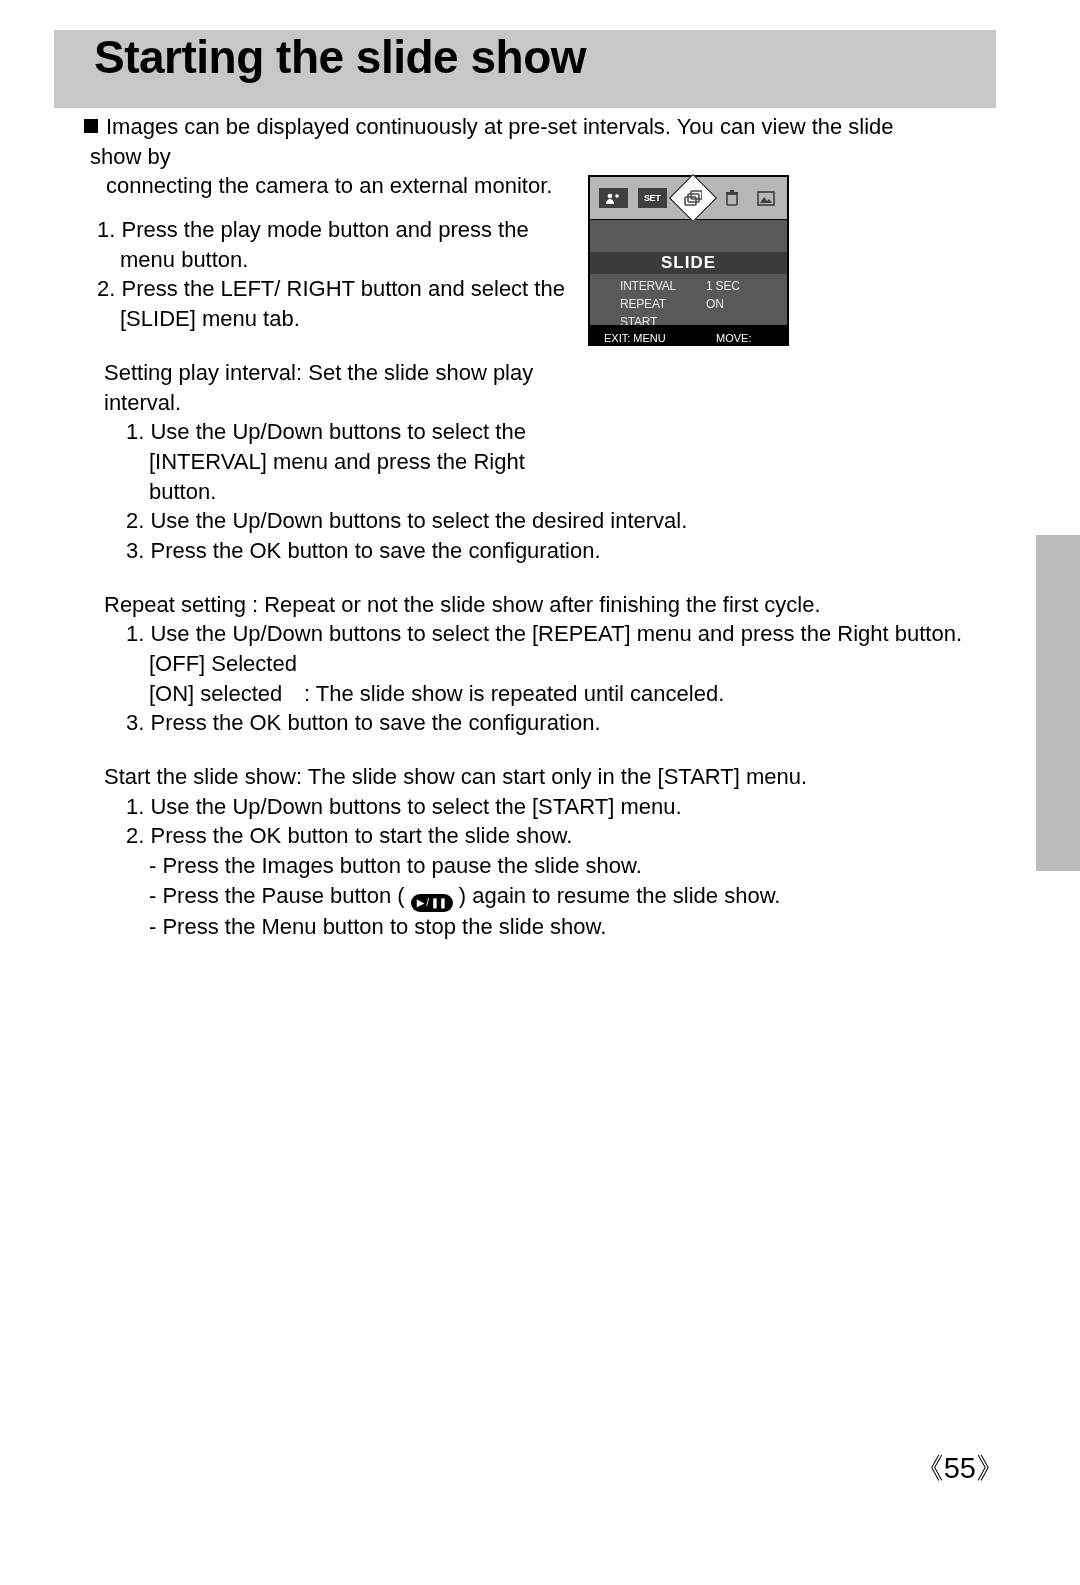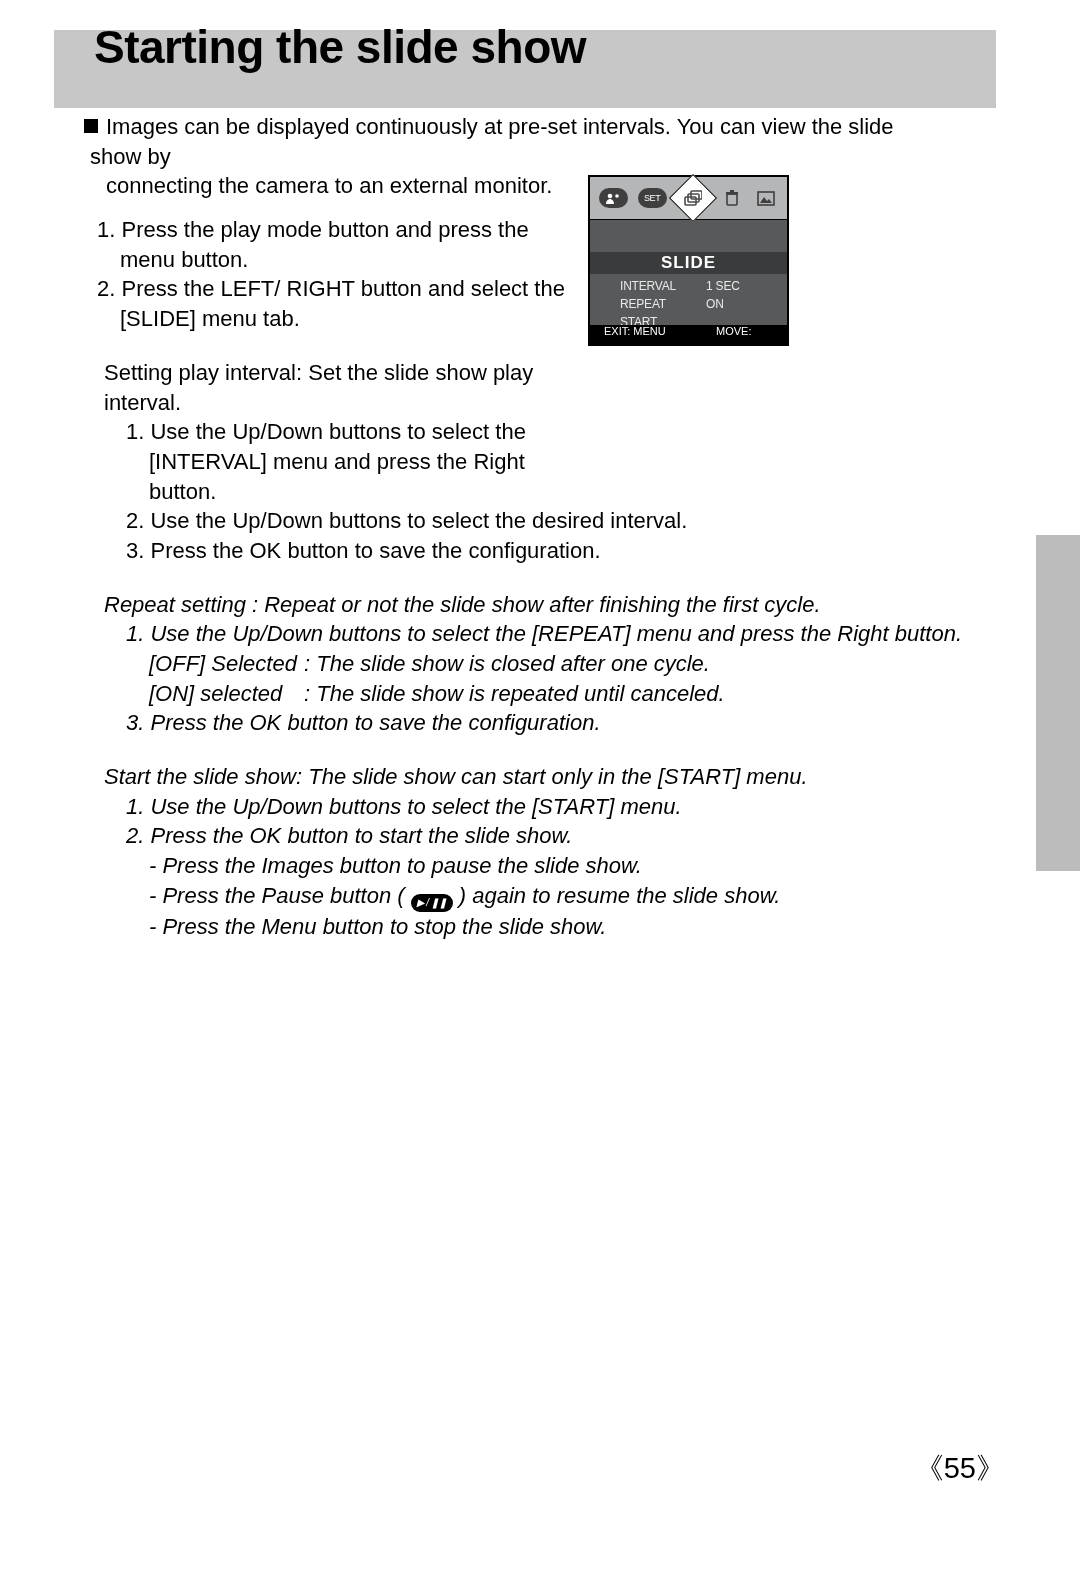--- a/index.html
+++ b/index.html
@@ -35,21 +35,21 @@
   .title-bar {
     position: absolute;
     top: 30px;
     left: 54px;
     width: 942px;
     height: 78px;
     background: #c7c7c7;
   }
   .title-text {
     position: absolute;
-    top: 20px;
+    top: 30px;
     left: 94px;
     font-size: 46px;
     font-weight: bold;
     letter-spacing: -0.5px;
   }
   .body {
     position: absolute;
     top: 112px;
     left: 84px;
     width: 920px;
@@ -79,21 +79,20 @@
   }
   .para {
     margin-left: 20px;
     margin-top: 24px;
     max-width: 470px;
   }
   .para2 {
     margin-left: 20px;
     margin-top: 24px;
     max-width: 900px;
-    font-style: italic;
   }
   .sublist {
     margin-left: 22px;
     max-width: 490px;
   }
   .sublist-wide {
     margin-left: 22px;
     max-width: 890px;
   }
   .hang {
@@ -136,28 +135,28 @@
     background: #b4b6b8;
     border-bottom: 1px solid #000;
     display: flex;
     align-items: center;
     justify-content: space-around;
     padding: 0 4px;
   }
   .tab-pill {
     width: 29px;
     height: 20px;
-    border-radius: 10px;
+    border-radius: 0;
     background: #3f3f3f;
     display: flex;
     align-items: center;
     justify-content: center;
     color: #fff;
     font-size: 9px;
-    font-weight: normal;
+    font-weight: bold;
     letter-spacing: -0.3px;
     text-align: center;
   }
   .tab-simple {
     width: 24px;
     height: 24px;
     display: flex;
     align-items: center;
     justify-content: center;
     color: #3f3f3f;
@@ -205,21 +204,21 @@
   .panel-footer {
     position: absolute;
     bottom: 0;
     left: 0;
     width: 100%;
     height: 19px;
     background: #000;
     color: #fff;
     font-size: 11px;
     display: flex;
-    align-items: flex-start;
+    align-items: flex-end;
   }
   .panel-footer .fl { padding-left: 14px; width: 112px; }
   .pause-glyph {
     display: inline-flex;
     align-items: center;
     vertical-align: -3px;
     width: 42px;
     height: 18px;
     border-radius: 9px;
     background: #000;
@@ -263,21 +262,20 @@
         <div class="hang">2. Use the Up/Down buttons to select the desired interval.</div>
         <div class="hang">3. Press the OK button to save the configuration.</div>
     </div>
 
     <div class="para2">
       <div>Repeat setting : Repeat or not the slide show after finishing the first cycle.</div>
       <div class="sublist-wide">
         <div class="hang">1. Use the Up/Down buttons to select the [REPEAT] menu and press the Right button.</div>
         <div class="colpair">
           <div class="coll">[OFF] Selected</div>
-          <div>: The slide show is closed after one cycle.</div>
         </div>
         <div class="colpair">
           <div class="coll">[ON] selected</div>
           <div>: The slide show is repeated until canceled.</div>
         </div>
         <div class="hang">3. Press the OK button to save the configuration.</div>
       </div>
     </div>
 
     <div class="para2">

